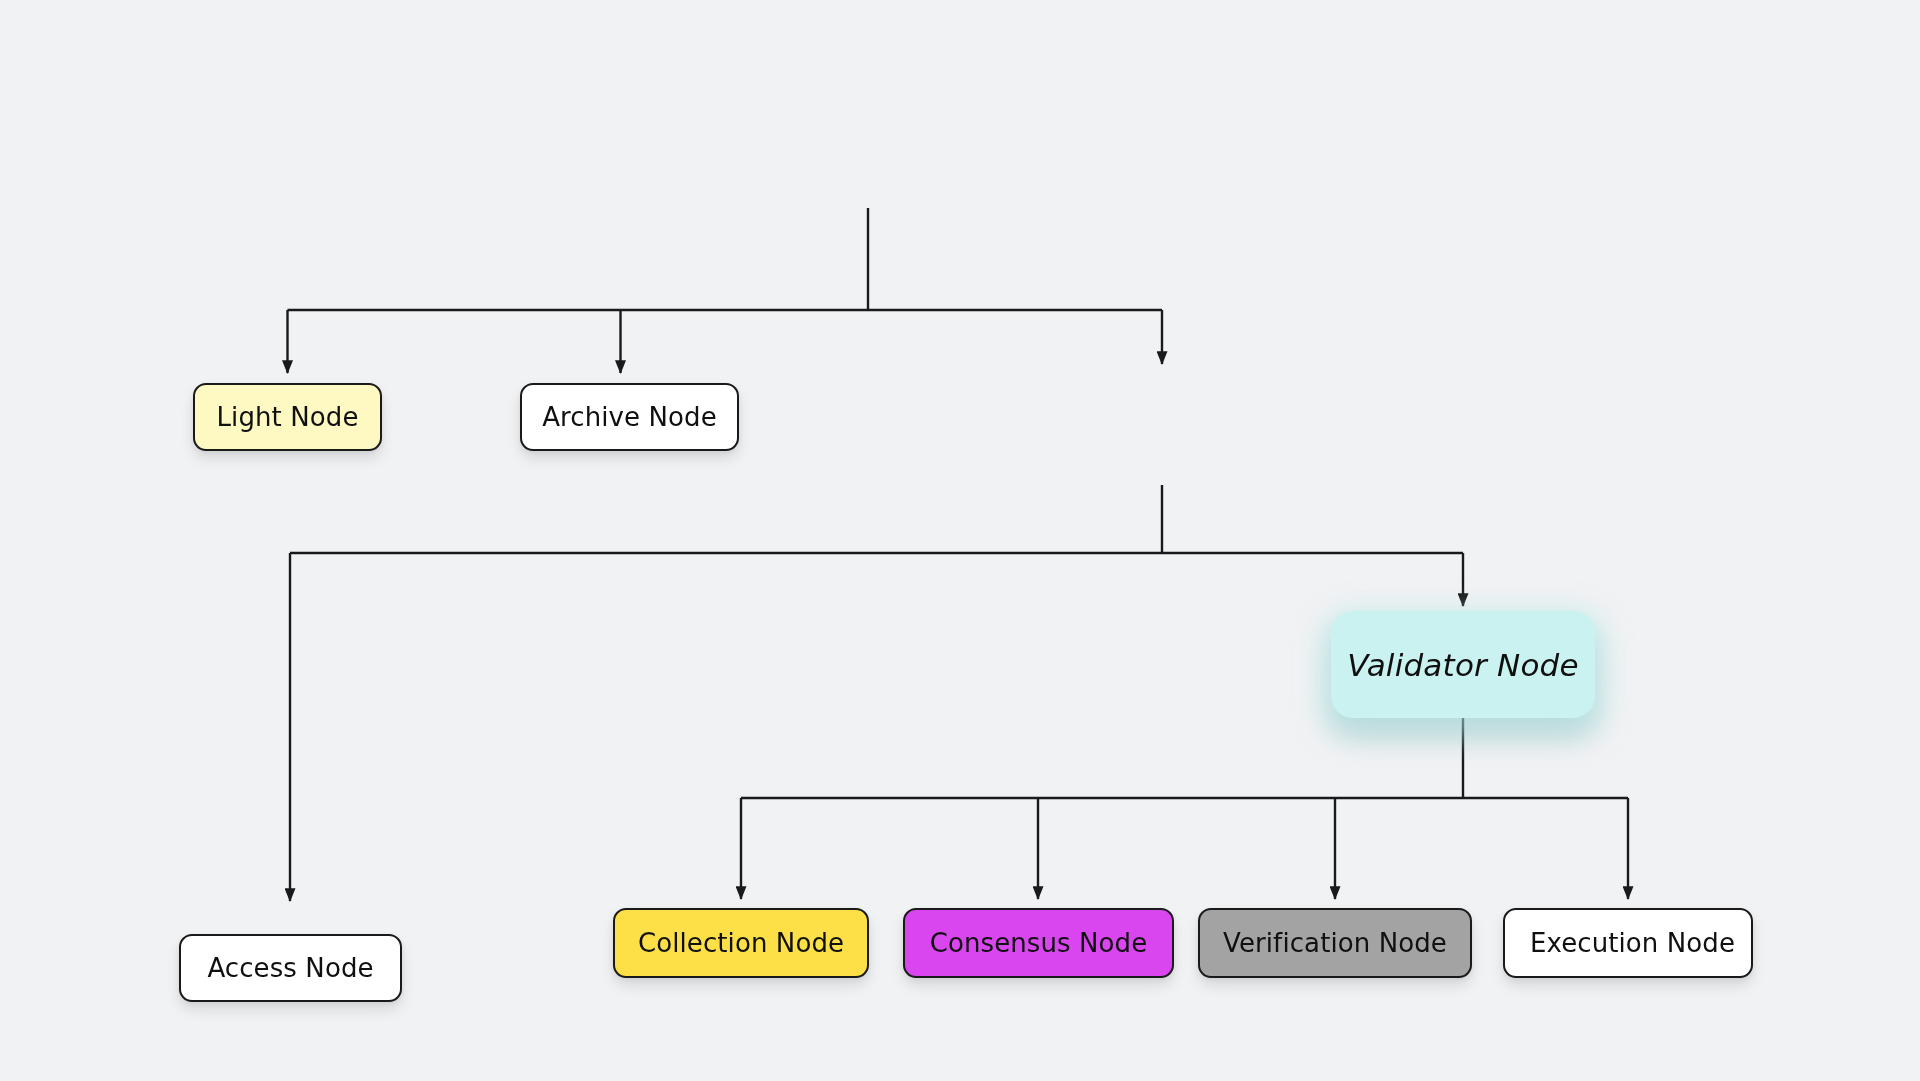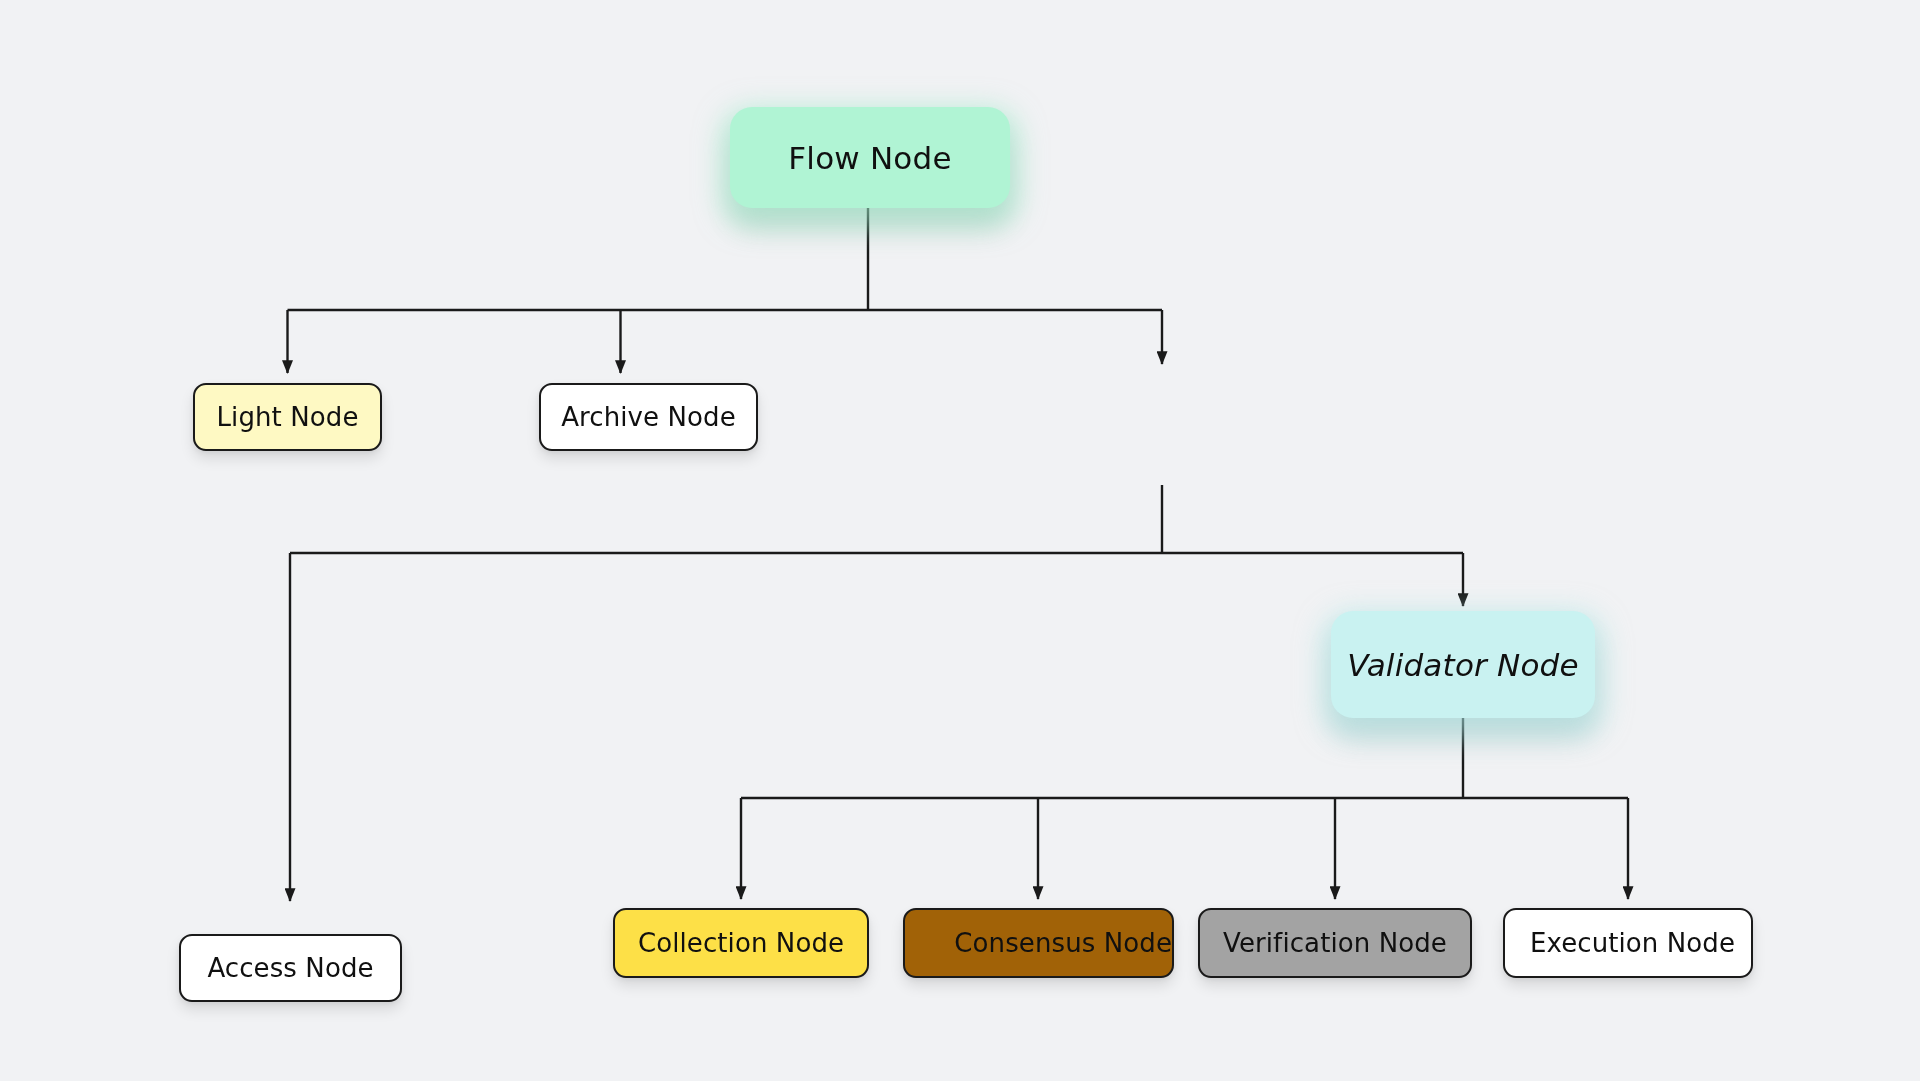--- a/index.html
+++ b/index.html
@@ -57,21 +57,21 @@
   
   .node--small {
     border-radius: 13px;
     border: 2px solid #1a1a1a;
     font-size: 26px;
     font-weight: 500;
     letter-spacing: 0.1px;
     box-shadow: 0 8px 14px rgba(0,0,0,0.10), 0 2px 5px rgba(0,0,0,0.06);
   }
   .n-light        { left: 193px;  top: 383px; width: 189px; height: 68px; }
-  .n-archive      { left: 539px;  top: 383px; width: 219px; height: 68px; }
+  .n-archive      { left: 520px;  top: 383px; width: 219px; height: 68px; }
   .n-access       { left: 179px;  top: 910px; width: 223px; height: 68px; margin-top: 24px; }
   .n-collection   { left: 613px;  top: 908px; width: 256px; height: 70px; }
   .n-consensus    { left: 903px;  top: 908px; width: 271px; height: 70px; }
   .n-verification { left: 1198px; top: 908px; width: 274px; height: 70px; }
   .n-execution    { left: 1503px; top: 908px; width: 250px; height: 70px; }
 </style>
 </head>
 <body>
 
 <div class="stage">
@@ -95,23 +95,20 @@
     <path d="M1463,553 V606" marker-end="url(#arrow)"></path>
 
     <path d="M1463,718 V798"></path>
     <path d="M741,798 H1628"></path>
     <path d="M741,798 V899" marker-end="url(#arrow)"></path>
     <path d="M1038,798 V899" marker-end="url(#arrow)"></path>
     <path d="M1335,798 V899" marker-end="url(#arrow)"></path>
     <path d="M1628,798 V899" marker-end="url(#arrow)"></path>
   </svg>
 
-  <div class="node node--big n-flow" style="background: rgb(176, 244, 212);">
-    <span>Flow Node</span>
-  </div>
 
   <div class="node node--small n-light" style="background: #fef9c3;">
     <span>Light Node</span>
   </div>
 
   <div class="node node--small n-archive" style="background: rgb(255, 255, 255);">
     <span>Archive Node</span>
   </div>
 
 
@@ -120,21 +117,21 @@
   </div>
 
   <div class="node node--big n-validator" style="background: rgb(201, 242, 241); font-style: italic;">
     <span>Validator Node</span>
   </div>
 
   <div class="node node--small n-collection" style="background: #fde047;">
     <span>Collection Node</span>
   </div>
 
-  <div class="node node--small n-consensus" style="background: #a16207; justify-content: flex-end;">
+  <div class="node node--small n-consensus" style="background: #d946ef;">
     <span>Consensus Node</span>
   </div>
 
   <div class="node node--small n-verification" style="background: #a3a3a3;">
     <span>Verification Node</span>
   </div>
 
   <div class="node node--small n-execution" style="background: rgb(255, 255, 255); padding-left: 9px;">
     <span>Execution Node</span>
   </div>

